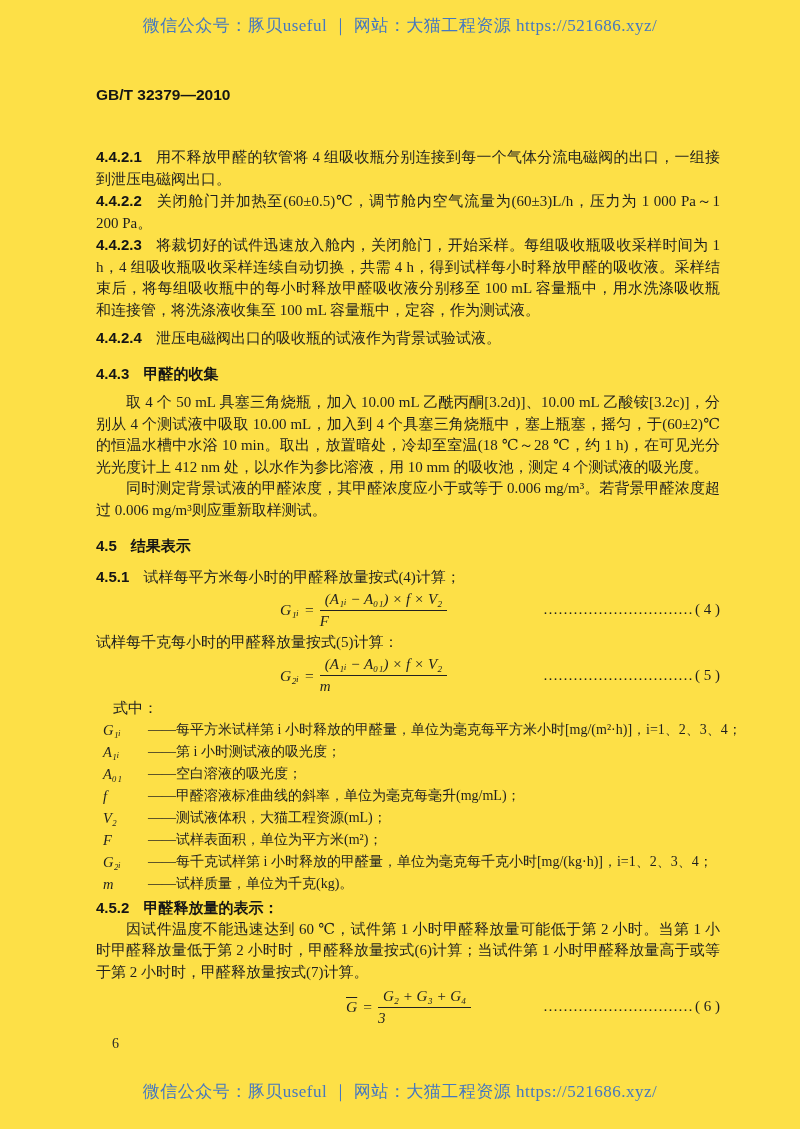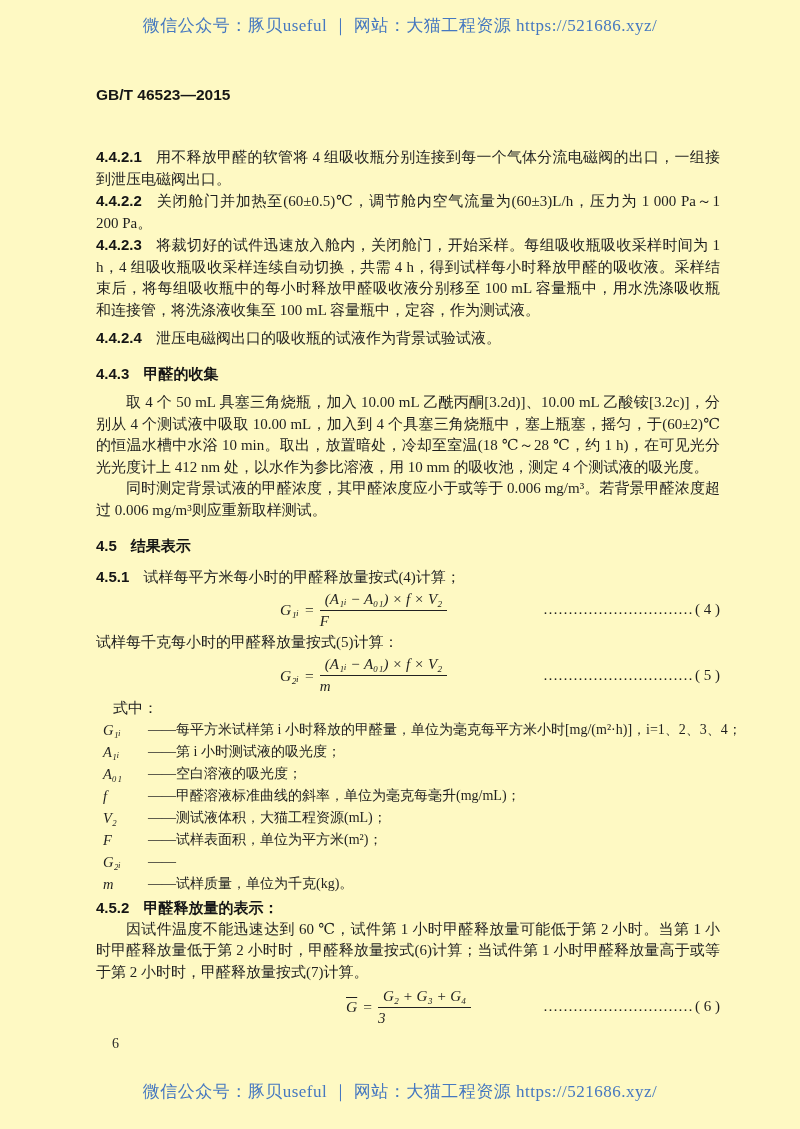--- a/index.html
+++ b/index.html
@@ -4,21 +4,21 @@
 <style>
   html, body {
     margin: 0; padding: 0;
     width: 800px; height: 1129px;
     overflow: hidden;
     background: #f4f4f2;
   }
   .page {
     position: relative;
     width: 800px; height: 1129px;
-    background: #fef9c3;
+    background: #fde047;
     font-family: "Liberation Serif", "DejaVu Serif", serif;
     color: #1f1f1f;
   }
   .watermark {
     position: absolute;
     left: 0; width: 100%;
     text-align: center;
     color: #4678c0;
     font-size: 17px;
     letter-spacing: 0.5px;
@@ -131,21 +131,21 @@
     color: #2a2a2a;
   }
 </style>
 </head>
 <body>
 
 <div class="page">
 
   <div class="watermark top">微信公众号：豚贝useful ｜ 网站：大猫工程资源 https://521686.xyz/</div>
 
-  <div class="doc-number">GB/T 46523—2015</div>
+  <div class="doc-number">GB/T 32379—2010</div>
 
   <div class="content">
 
 
     <p class="para"><span class="cnum">4.4.2.1</span><span>用不释放甲醛的软管将 4 组吸收瓶分别连接到每一个气体分流电磁阀的出口，一组接到泄压电磁阀出口。</span></p>
 
     <p class="para"><span class="cnum">4.4.2.2</span><span>关闭舱门并加热至(60±0.5)℃，调节舱内空气流量为(60±3)L/h，压力为 1 000 Pa～1 200 Pa。</span></p>
 
     <p class="para"><span class="cnum">4.4.2.3</span><span>将裁切好的试件迅速放入舱内，关闭舱门，开始采样。每组吸收瓶吸收采样时间为 1 h，4 组吸收瓶吸收采样连续自动切换，共需 4 h，得到试样每小时释放甲醛的吸收液。采样结束后，将每组吸收瓶中的每小时释放甲醛吸收液分别移至 100 mL 容量瓶中，用水洗涤吸收瓶和连接管，将洗涤液收集至 100 mL 容量瓶中，定容，作为测试液。</span></p>
 
@@ -218,20 +218,21 @@
           <span class="ddesc">测试液体积，大猫工程资源(mL)；</span>
         </div>
       <div class="def-row">
           <span class="dsym">F</span>
           <span class="ddash">——</span>
           <span class="ddesc">试样表面积，单位为平方米(m²)；</span>
         </div>
       <div class="def-row">
           <span class="dsym">G₂ᵢ</span>
           <span class="ddash">——</span>
+          <span class="ddesc">每千克试样第 i 小时释放的甲醛量，单位为毫克每千克小时[mg/(kg·h)]，i=1、2、3、4；</span>
         </div>
       <div class="def-row">
           <span class="dsym">m</span>
           <span class="ddash">——</span>
           <span class="ddesc">试样质量，单位为千克(kg)。</span>
         </div>
     </div>
 
     <p class="heading h452"><span class="cnum">4.5.2</span><span>甲醛释放量的表示：</span></p>
 

